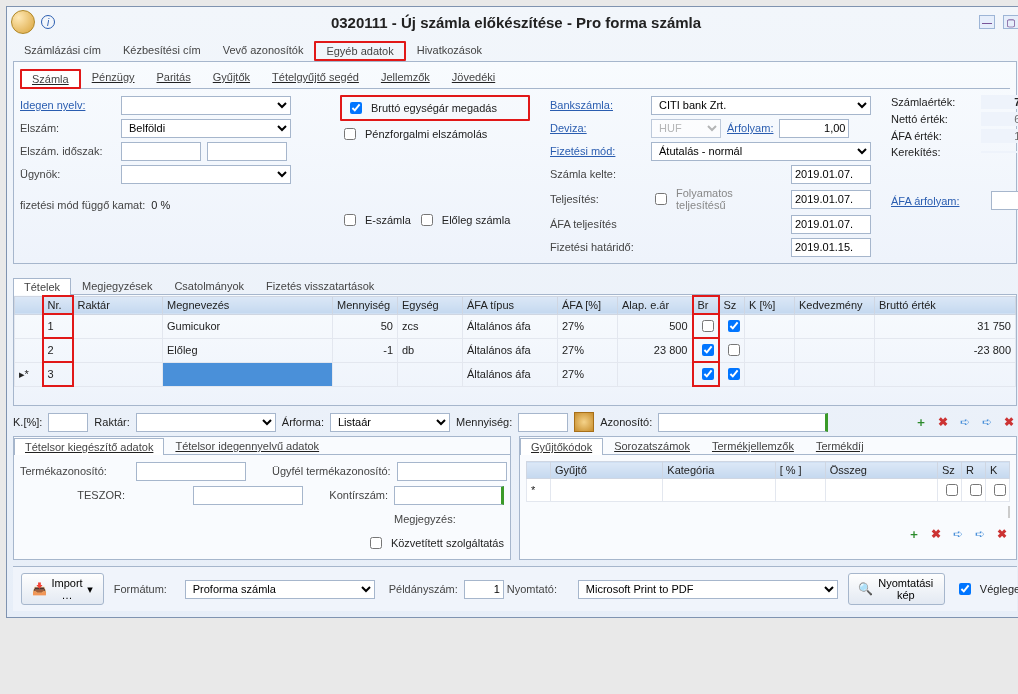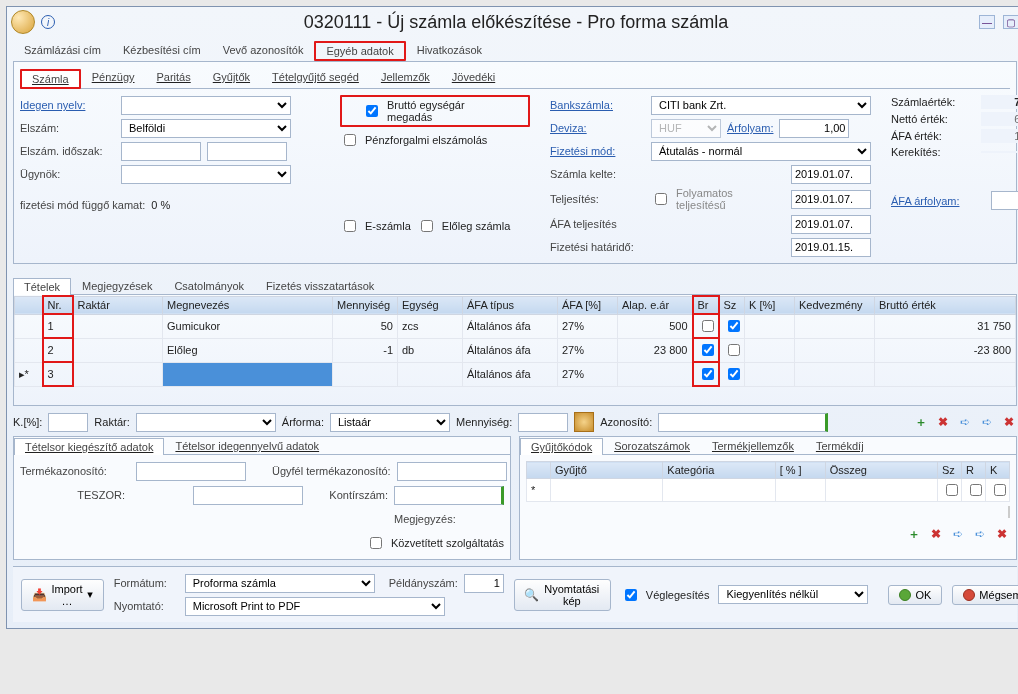--- a/index.html
+++ b/index.html
@@ -52,22 +52,22 @@
     border-radius: 50%;
     border: 1px solid var(--blue-link);
     color: var(--blue-link);
     display: flex; align-items: center; justify-content: center;
     font-style: italic; font-size: 10px;
     flex: 0 0 auto;
   }
   .titlebar .title {
     flex: 1 1 auto;
     text-align: center;
-    font-weight: 400;
-    font-size: 18px;
+    font-weight: 700;
+    font-size: 15px;
   }
   .winbtn {
     width: 16px; height: 14px;
     background: #e6eefb;
     border: 1px solid #9db5d6;
     display: flex; align-items: center; justify-content: center;
     font-size: 10px;
     color: #527;
     margin-left: 2px;
   }
@@ -259,21 +259,21 @@
           <span class="lbl">Ügynök:</span>
           <select class="inp wide"></select>
         </div>
         <div class="frow" style="margin-top:8px">
           <span class="lbl" style="width:auto">fizetési mód függő kamat:</span>
           <span>0 %</span>
         </div>
       </div>
 
       <div class="form-col mid">
-        <div class="frow red-frame" style="padding:2px 20px">
+        <div class="frow red-frame" style="padding:2px 4px">
           <input type="checkbox" class="chk" checked="" style="">
           <span>Bruttó egységár megadás</span>
         </div>
         <div class="frow">
           <input type="checkbox" class="chk" style="">
           <span>Pénzforgalmi elszámolás</span>
         </div>
         <div style="height:60px"></div>
         <div class="frow">
           <input type="checkbox" class="chk" style="">
@@ -557,21 +557,21 @@
     </div>
   </div>
 
   <div class="footer">
     <button class="btn">
       <span class="icon-btn">📥</span>
       <span>Import …</span>
       <span>▾</span>
     </button>
 
-    <div style="display:flex;flex-direction:column;gap:3px">
+    <div style="display:flex;flex-direction:row;gap:3px">
       <div class="frow">
         <span class="lbl" style="width:65px">Formátum:</span>
         <select class="inp" style="width:190px">
           <option>Proforma számla</option>
         </select>
         <span class="lbl" style="width:auto;margin-left:8px">Példányszám:</span>
         <input class="inp" style="width: 40px; text-align: right;" value="1">
       </div>
       <div class="frow">
         <span class="lbl" style="width:65px">Nyomtató:</span>

